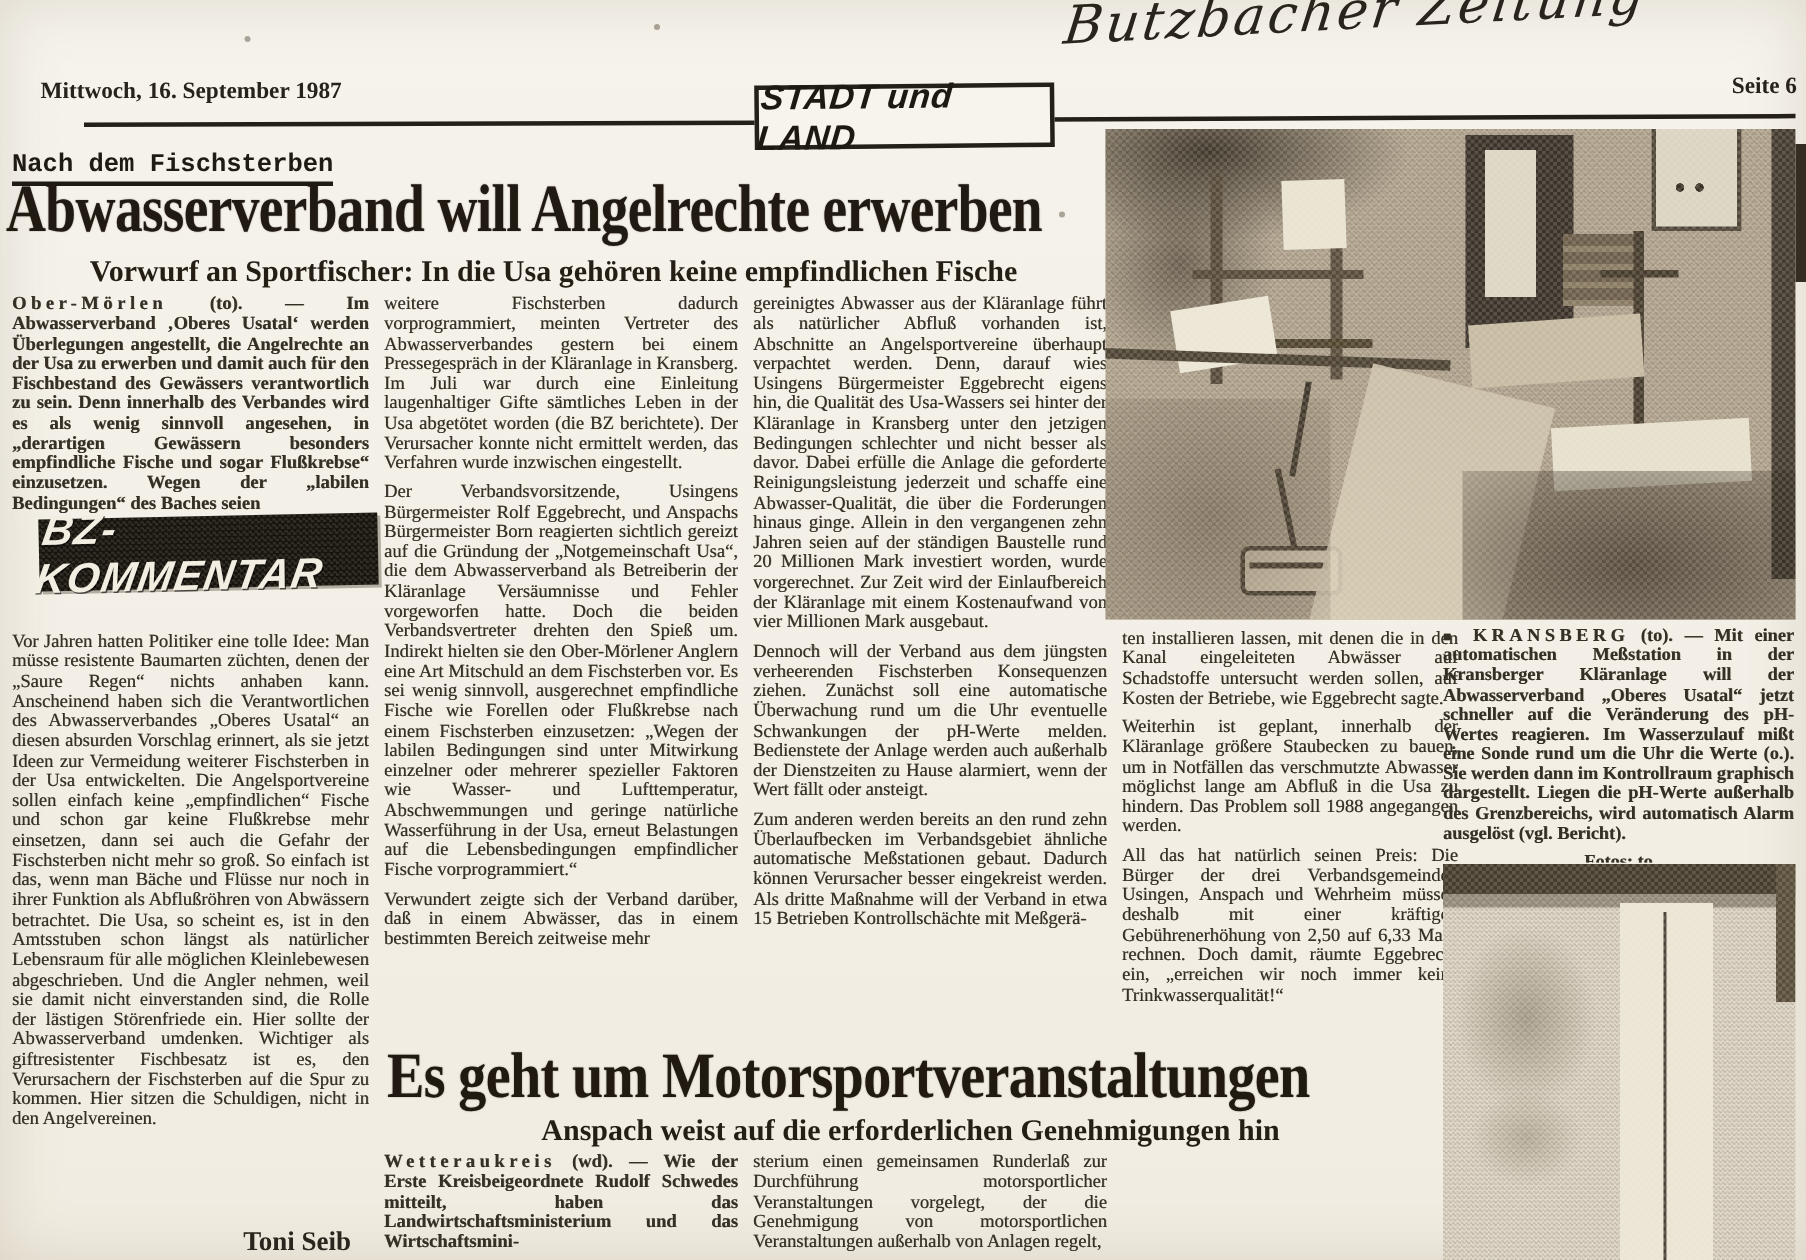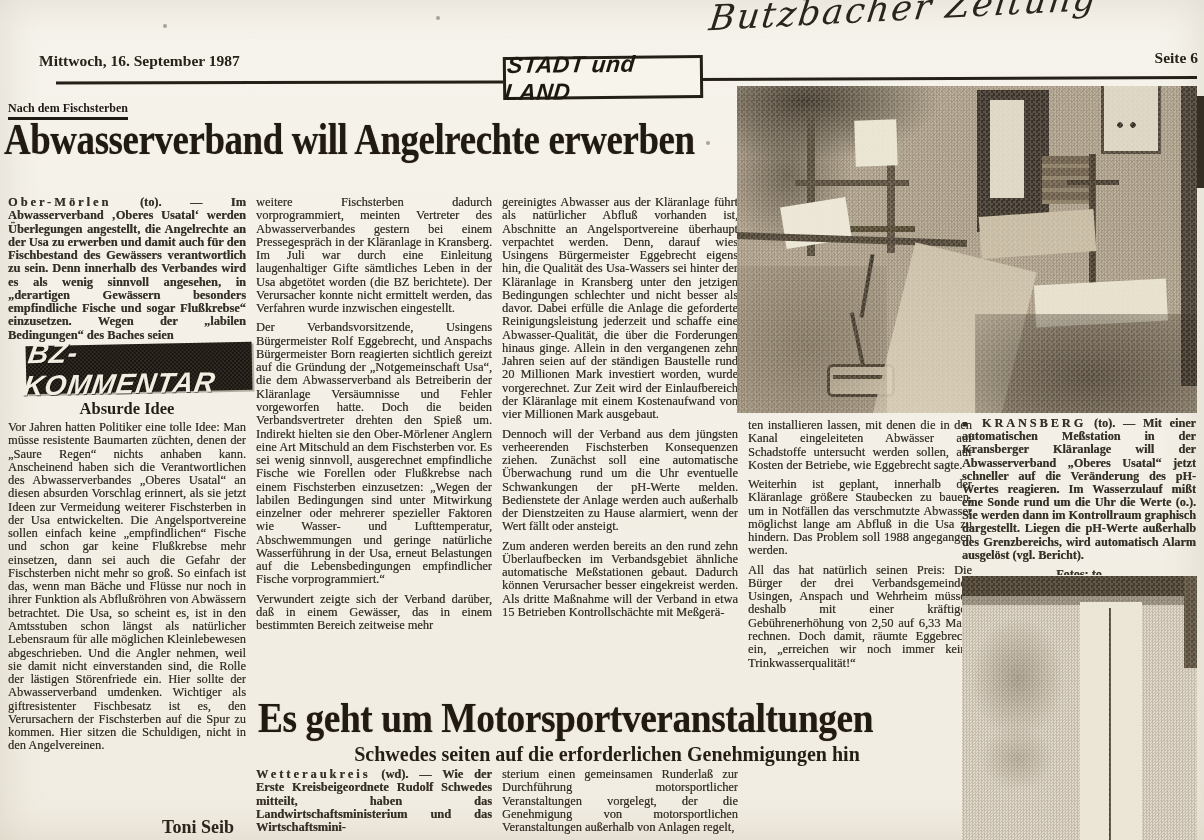--- a/index.html
+++ b/index.html
@@ -10,38 +10,38 @@
     color:#332d25;
     box-shadow: inset 0 0 40px rgba(120,105,80,0.18);
   }
   .abs { position:absolute; }
   .handwriting {
     left:712px; top:-2px; width:480px; height:64px;
     font-family:"DejaVu Serif", serif; font-style:italic;
     font-size:35px; color:#29241c; letter-spacing:2px;
     transform: rotate(-3deg) skewX(-10deg); transform-origin:left top;
   }
-  .issue-date { left:39px; top:52px; font-weight:bold; font-size:15.5px; color:#27221a; }
+  .issue-date { left:27px; top:52px; font-weight:bold; font-size:15.5px; color:#27221a; }
   .page-number { left:1128px; top:49px; width:70px; text-align:right; font-weight:bold; font-size:15.5px; color:#27221a; }
   .rule { background:#241f17; height:3px; }
   .rule-left  { left:56px;  top:81px; width:449px; transform:rotate(-0.15deg); }
   .rule-right { left:697px; top:77px; width:500px; transform:rotate(-0.25deg); }
   .section-box {
     left:503px; top:56px; width:194px; height:37px;
     border:3px solid #241f17; background:#f7f4ec;
     display:flex; align-items:center; justify-content:center;
     transform: rotate(-0.6deg);
   }
   .section-box span {
     font-family:"Liberation Sans", sans-serif; font-style:italic; font-weight:bold;
     font-size:23px; letter-spacing:0.5px; color:#1d1911; transform: skewX(-6deg);
   }
   .kicker {
-    left:8px; top:101px; font-size:12px; font-weight:bold; color:#1f1a13;
-    border-bottom:3px solid #1f1a13; padding-bottom:1px; display:inline-block;
+    left:8px; top:101px; font-size:17px; font-weight:bold; color:#1f1a13;
+    border-bottom:3px solid #1f1a13; padding-bottom:1px; display:inline-block;font-family:Liberation Mono, monospace;
   }
   .headline1 {
     left:4px; top:116px; margin:0; font-size:45px; font-weight:bold; color:#211a12;
     white-space:nowrap; letter-spacing:-0.5px; line-height:1.05;
     transform: scaleX(0.82); transform-origin:left top;
     text-shadow: 0 0 1px rgba(40,28,16,0.55);
   }
   .subhead1 { left:4px; top:170px; width:730px; text-align:center; font-weight:bold; font-size:20px; color:#241e15; }
   .headline2 {
     left:258px; top:695px; margin:0; font-size:43px; font-weight:bold; color:#211a12;
@@ -111,38 +111,38 @@
   <div class="abs issue-date">Mittwoch, 16. September 1987</div>
   <div class="abs page-number">Seite 6</div>
   <div class="abs rule rule-left"></div>
   <div class="abs rule rule-right"></div>
   <div class="abs section-box">
     <span>STADT und LAND</span>
   </div>
 
   <div class="abs kicker">Nach dem Fischsterben</div>
   <h1 class="abs headline1">Abwasserverband will Angelrechte erwerben</h1>
+  <div class="abs subhead1">Vorwurf an Sportfischer: In die Usa gehören keine empfindlichen Fische</div>
 
   <div class="abs body bold col1-lead">
     <p><span class="dateline">Ober-Mörlen</span> <span>(to). — Im Abwasserverband ‚Oberes Usatal‘ werden Überlegungen angestellt, die Angelrechte an der Usa zu erwerben und damit auch für den Fischbestand des Gewässers verantwortlich zu sein. Denn innerhalb des Verbandes wird es als wenig sinnvoll angesehen, in „derartigen Gewässern besonders empfindliche Fische und sogar Flußkrebse“ einzusetzen. Wegen der „labilen Bedingungen“ des Baches seien</span></p>
   </div>
 
   <div class="abs bz-box">
     <span>BZ-KOMMENTAR</span>
   </div>
-  <div class="abs kommentar-title">Absurde Idee</div>
   <div class="abs body kommentar-body">
     <p>Vor Jahren hatten Politiker eine tolle Idee: Man müsse resistente Baumarten züchten, denen der „Saure Regen“ nichts anhaben kann. Anscheinend haben sich die Verantwortlichen des Abwasserverbandes „Oberes Usatal“ an diesen absurden Vorschlag erinnert, als sie jetzt Ideen zur Vermeidung weiterer Fischsterben in der Usa entwickelten. Die Angelsportvereine sollen einfach keine „empfindlichen“ Fische und schon gar keine Flußkrebse mehr einsetzen, dann sei auch die Gefahr der Fischsterben nicht mehr so groß. So einfach ist das, wenn man Bäche und Flüsse nur noch in ihrer Funktion als Abflußröhren von Abwässern betrachtet. Die Usa, so scheint es, ist in den Amtsstuben schon längst als natürlicher Lebensraum für alle möglichen Kleinlebewesen abgeschrieben. Und die Angler nehmen, weil sie damit nicht einverstanden sind, die Rolle der lästigen Störenfriede ein. Hier sollte der Abwasserverband umdenken. Wichtiger als giftresistenter Fischbesatz ist es, den Verursachern der Fischsterben auf die Spur zu kommen. Hier sitzen die Schuldigen, nicht in den Angelvereinen.</p>
   </div>
   <div class="abs kommentar-author">Toni Seib</div>
 
   <div class="abs body col2">
     <p>weitere Fischsterben dadurch vorprogrammiert, meinten Vertreter des Abwasserverbandes gestern bei einem Pressegespräch in der Kläranlage in Kransberg. Im Juli war durch eine Einleitung laugenhaltiger Gifte sämtliches Leben in der Usa abgetötet worden (die BZ berichtete). Der Verursacher konnte nicht ermittelt werden, das Verfahren wurde inzwischen eingestellt.</p>
     <p>Der Verbandsvorsitzende, Usingens Bürgermeister Rolf Eggebrecht, und Anspachs Bürgermeister Born reagierten sichtlich gereizt auf die Gründung der „Notgemeinschaft Usa“, die dem Abwasserverband als Betreiberin der Kläranlage Versäumnisse und Fehler vorgeworfen hatte. Doch die beiden Verbandsvertreter drehten den Spieß um. Indirekt hielten sie den Ober-Mörlener Anglern eine Art Mitschuld an dem Fischsterben vor. Es sei wenig sinnvoll, ausgerechnet empfindliche Fische wie Forellen oder Flußkrebse nach einem Fischsterben einzusetzen: „Wegen der labilen Bedingungen sind unter Mitwirkung einzelner oder mehrerer spezieller Faktoren wie Wasser- und Lufttemperatur, Abschwemmungen und geringe natürliche Wasserführung in der Usa, erneut Belastungen auf die Lebensbedingungen empfindlicher Fische vorprogrammiert.“</p>
-    <p>Verwundert zeigte sich der Verband darüber, daß in einem Gewässer, das in einem bestimmten Bereich zeitweise mehr</p>
+    <p>Verwundert zeigte sich der Verband darüber, daß in einem Abwässer, das in einem bestimmten Bereich zeitweise mehr</p>
   </div>
   <div class="abs body col3">
     <p>gereinigtes Abwasser aus der Kläranlage führt als natürlicher Abfluß vorhanden ist, Abschnitte an Angelsportvereine überhaupt verpachtet werden. Denn, darauf wies Usingens Bürgermeister Eggebrecht eigens hin, die Qualität des Usa-Wassers sei hinter der Kläranlage in Kransberg unter den jetzigen Bedingungen schlechter und nicht besser als davor. Dabei erfülle die Anlage die geforderte Reinigungsleistung jederzeit und schaffe eine Abwasser-Qualität, die über die Forderungen hinaus ginge. Allein in den vergangenen zehn Jahren seien auf der ständigen Baustelle rund 20 Millionen Mark investiert worden, wurde vorgerechnet. Zur Zeit wird der Einlaufbereich der Kläranlage mit einem Kostenaufwand von vier Millionen Mark ausgebaut.</p>
     <p>Dennoch will der Verband aus dem jüngsten verheerenden Fischsterben Konsequenzen ziehen. Zunächst soll eine automatische Überwachung rund um die Uhr eventuelle Schwankungen der pH-Werte melden. Bedienstete der Anlage werden auch außerhalb der Dienstzeiten zu Hause alarmiert, wenn der Wert fällt oder ansteigt.</p>
     <p>Zum anderen werden bereits an den rund zehn Überlaufbecken im Verbandsgebiet ähnliche automatische Meßstationen gebaut. Dadurch können Verursacher besser eingekreist werden. Als dritte Maßnahme will der Verband in etwa 15 Betrieben Kontrollschächte mit Meßgerä-</p>
   </div>
   <div class="abs body col4">
     <p>ten installieren lassen, mit denen die in den Kanal eingeleiteten Abwässer auf Schadstoffe untersucht werden sollen, auf Kosten der Betriebe, wie Eggebrecht sagte.</p>
     <p>Weiterhin ist geplant, innerhalb der Kläranlage größere Staubecken zu bauen, um in Notfällen das verschmutzte Abwasser möglichst lange am Abfluß in die Usa zu hindern. Das Problem soll 1988 angegangen werden.</p>
     <p>All das hat natürlich seinen Preis: Die Bürger der drei Verbandsgemeinden Usingen, Anspach und Wehrheim müssen deshalb mit einer kräftigen Gebührenerhöhung von 2,50 auf 6,33 Mark rechnen. Doch damit, räumte Eggebrecht ein, „erreichen wir noch immer keine Trinkwasserqualität!“</p>
@@ -186,21 +186,21 @@
     <div class="ph" style="left:0;top:0;width:235px;height:20px;background:#453b2d;"></div>
     <div class="ph" style="left:0;top:20px;width:235px;height:9px;background:rgba(69,59,45,0.45);"></div>
     <div class="ph" style="left:118px;top:26px;width:62px;height:238px;background:#ebe5d5;"></div>
     <div class="ph" style="left:147px;top:32px;width:2px;height:232px;background:#4a4236;"></div>
     <div class="ph" style="left:8px;top:40px;width:95px;height:125px;background:radial-gradient(ellipse, rgba(118,106,86,0.5), rgba(118,106,86,0) 70%);"></div>
     <div class="ph" style="left:18px;top:150px;width:75px;height:65px;background:radial-gradient(ellipse, rgba(130,118,98,0.4), rgba(130,118,98,0) 70%);"></div>
     <div class="ph" style="left:222px;top:0;width:13px;height:92px;background:#584c3a;"></div>
   </div>
 
   <h2 class="abs headline2">Es geht um Motorsportveranstaltungen</h2>
-  <div class="abs subhead2">Schwedes seiten auf die erforderlichen Genehmigungen hin</div>
+  <div class="abs subhead2">Anspach weist auf die erforderlichen Genehmigungen hin</div>
   <div class="abs body colB">
     <p>sterium einen gemeinsamen Runderlaß zur Durchführung motorsportlicher Veranstaltungen vorgelegt, der die Genehmigung von motorsportlichen Veranstaltungen außerhalb von Anlagen regelt,</p>
   </div>
   <div class="abs body bold colA">
     <p><span class="dateline">Wetteraukreis</span> <span>(wd). — Wie der Erste Kreisbeigeordnete Rudolf Schwedes mitteilt, haben das Landwirtschaftsministerium und das Wirtschaftsmini-</span></p>
   </div>
 
   <div class="abs edge-artifact"></div>
   <div class="abs speck" style="left:436px;top:16px;"></div>
   <div class="abs speck" style="left:706px;top:141px;"></div>

